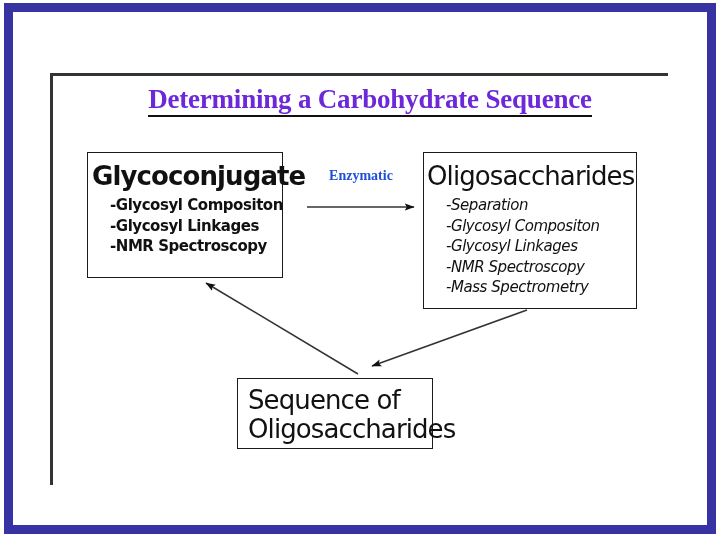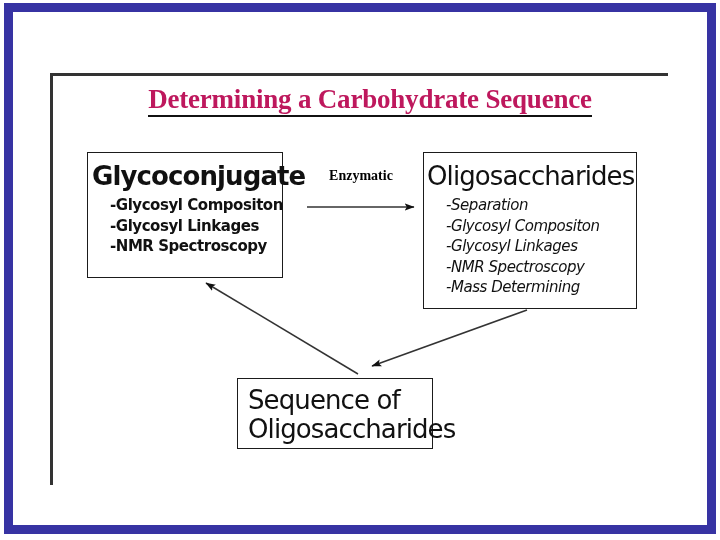--- a/index.html
+++ b/index.html
@@ -41,21 +41,21 @@
   .slide-title {
     position: absolute;
     left: 85px;
     top: 84px;
     width: 570px;
     text-align: center;
     font-family: "Liberation Serif", serif;
     font-weight: bold;
     font-size: 27px;
     line-height: 30px;
-    color: #be185d;
+    color: #6d28d9;
     letter-spacing: -0.2px;
     white-space: nowrap;
   }
   .slide-title .ul {
     border-bottom: 2px solid #111111;
     padding-bottom: 1px;
   }
 
   
   .node-box {
@@ -121,21 +121,21 @@
   #conversion-label {
     position: absolute;
     left: 305px;
     top: 168px;
     width: 112px;
     text-align: center;
     font-family: "Liberation Serif", serif;
     font-weight: bold;
     font-size: 14px;
     line-height: 16.5px;
-    color: #000000;
+    color: #1d4ed8;
   }
 
   
   #arrows {
     position: absolute;
     left: 0; top: 0;
     width: 720px; height: 540px;
     pointer-events: none;
   }
 </style>
@@ -189,21 +189,21 @@
     </ul>
   </div>
 
   <div class="node-box" id="box-oligosaccharides">
     <div class="node-heading">Oligosaccharides</div>
     <ul class="node-list">
       <li>-Separation</li>
       <li>-Glycosyl Compositon</li>
       <li>-Glycosyl Linkages</li>
       <li>-NMR Spectroscopy</li>
-      <li>-Mass Determining</li>
+      <li>-Mass Spectrometry</li>
     </ul>
   </div>
 
   <div class="node-box" id="box-sequence">
     <div class="node-heading">
       <div>Sequence of</div>
       <div>Oligosaccharides</div>
     </div>
   </div>
 

